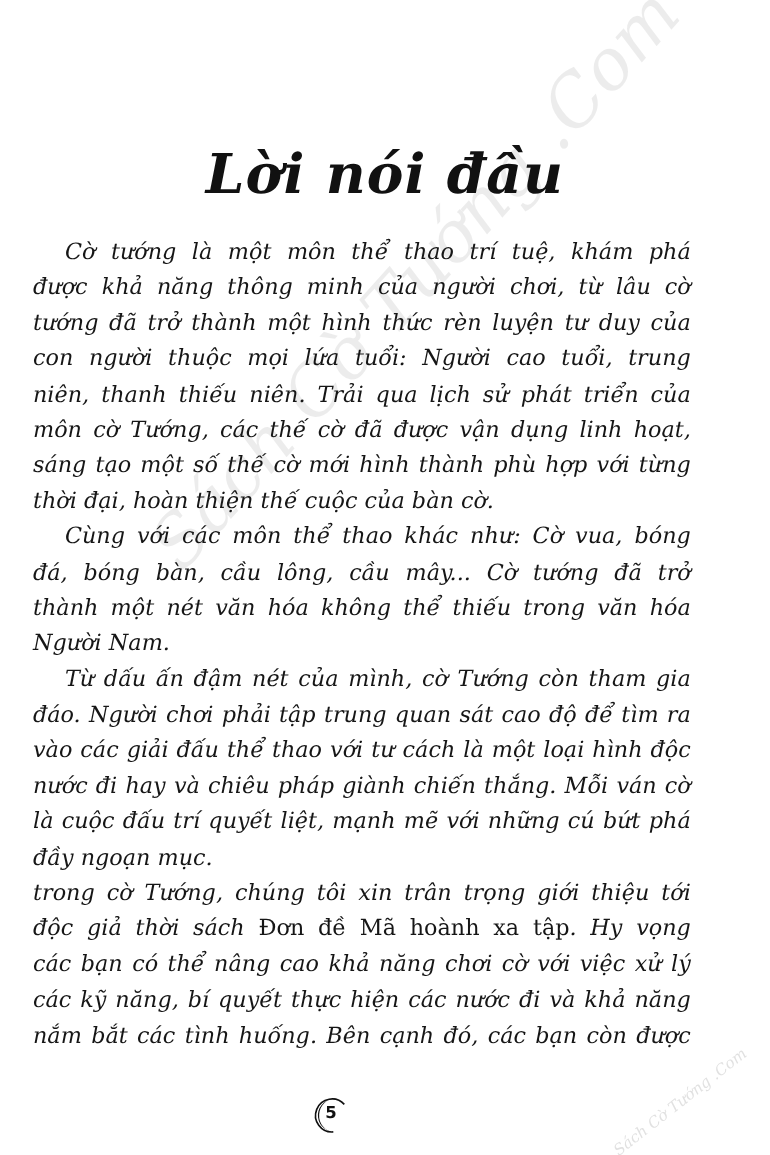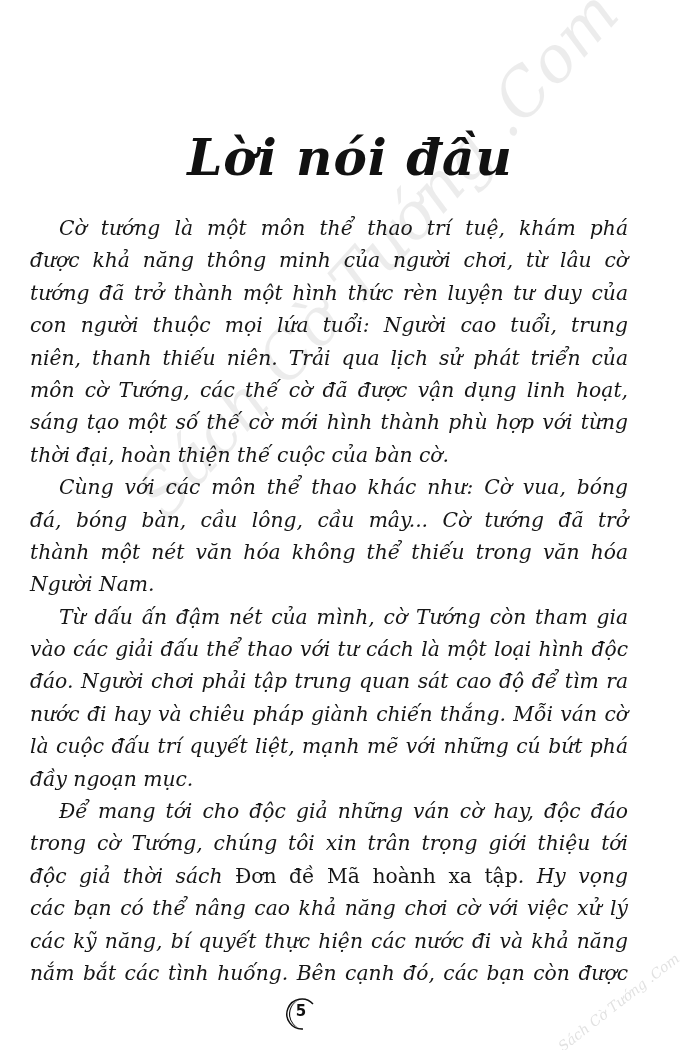--- a/index.html
+++ b/index.html
@@ -61,29 +61,28 @@
 
     <div>
       <span class="line indent">Cùng với các môn thể thao khác như: Cờ vua, bóng</span>
       <span class="line">đá, bóng bàn, cầu lông, cầu mây... Cờ tướng đã trở</span>
       <span class="line">thành một nét văn hóa không thể thiếu trong văn hóa</span>
       <span class="line last">Người Nam.</span>
     </div>
 
     <div>
       <span class="line indent">Từ dấu ấn đậm nét của mình, cờ Tướng còn tham gia</span>
+      <span class="line">đáo. Người chơi phải tập trung quan sát cao độ để tìm ra</span>
       <span class="line">vào các giải đấu thể thao với tư cách là một loại hình độc</span>
-      <span class="line">đáo. Người chơi phải tập trung quan sát cao độ để tìm ra</span>
       <span class="line">nước đi hay và chiêu pháp giành chiến thắng. Mỗi ván cờ</span>
       <span class="line">là cuộc đấu trí quyết liệt, mạnh mẽ với những cú bứt phá</span>
       <span class="line last">đầy ngoạn mục.</span>
     </div>
 
     <div>
-      <span class="line indent">Để mang tới cho độc giả những ván cờ hay, độc đáo</span>
       <span class="line">trong cờ Tướng, chúng tôi xin trân trọng giới thiệu tới</span>
       <span class="line"><span>độc giả thời sách </span><span class="bold">Đơn đề Mã hoành xa tập</span><span>. Hy vọng</span></span>
       <span class="line">các bạn có thể nâng cao khả năng chơi cờ với việc xử lý</span>
       <span class="line">các kỹ năng, bí quyết thực hiện các nước đi và khả năng</span>
       <span class="line">nắm bắt các tình huống. Bên cạnh đó, các bạn còn được</span>
     </div>
   </div>
 
   <div class="page-num">
     <svg width="40" height="40" viewBox="0 0 40 40">

